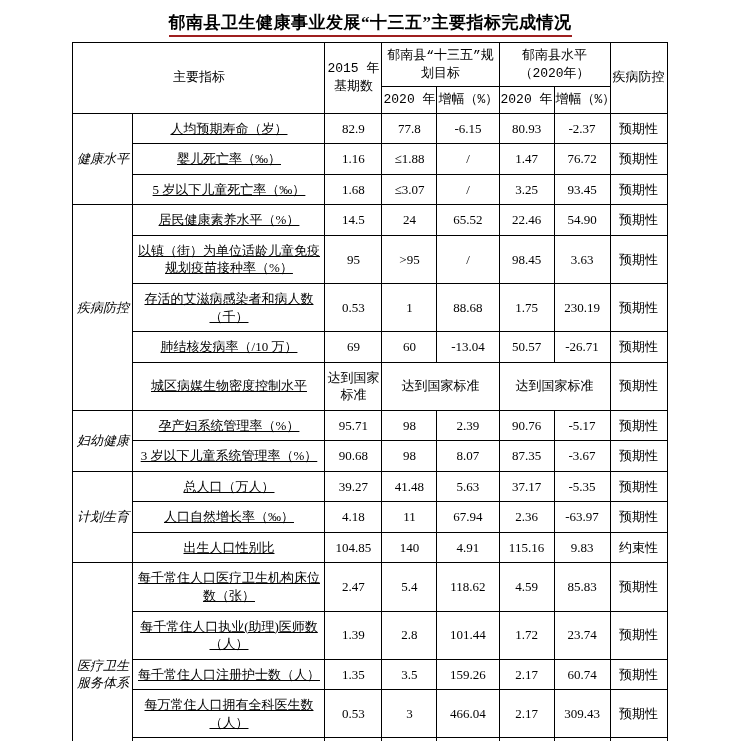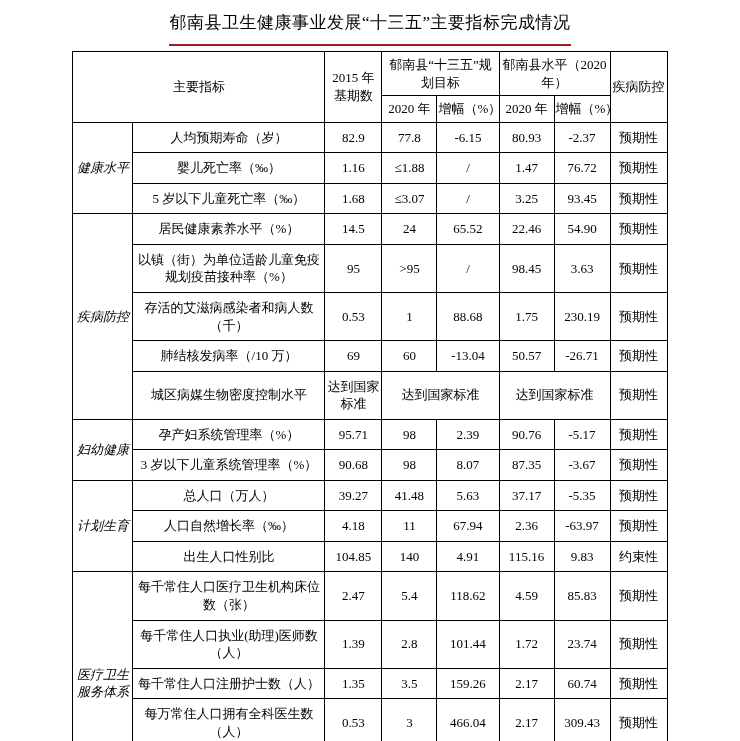--- a/index.html
+++ b/index.html
@@ -13,24 +13,24 @@
     font-family: "Liberation Serif", "DejaVu Serif", serif;
     color: #000000;
   }
   .title-row {
     text-align: center;
     padding-top: 12px;
   }
   .doc-title {
     display: inline-block;
     font-size: 17px;
-    font-weight: normal;
+    font-weight: bold;
     letter-spacing: 0.5px;
     border-bottom: 2px solid #9e1f1f;
-    padding-bottom: 10px;
+    padding-bottom: 1px;
     line-height: 1.3;
   }
   table.indicators {
     border-collapse: collapse;
     table-layout: fixed;
     width: 594px;
     margin: 5px auto 0 auto;
   }
   table.indicators th,
   table.indicators td {
@@ -38,35 +38,37 @@
     text-align: center;
     vertical-align: middle;
     font-size: 13px;
     font-weight: normal;
     line-height: 1.35;
     padding: 6px 2px;
     overflow: hidden;
   }
   table.indicators thead th {
     padding: 4px 1px;
+    font-family: Liberation Mono, monospace;
   }
   th.tight {
     white-space: nowrap;
     font-size: 12.5px;
     padding-left: 0;
     padding-right: 0;
   }
   td.grp {
     padding-left: 1px;
     padding-right: 1px;
     font-style: italic;
   }
   td.lbl {
     padding-left: 3px;
     padding-right: 3px;
+    text-decoration: underline;
   }
 </style>
 </head>
 <body>
 
 <div>
   <div class="title-row">
     <span class="doc-title">郁南县卫生健康事业发展“十三五”主要指标完成情况</span>
   </div>
 

